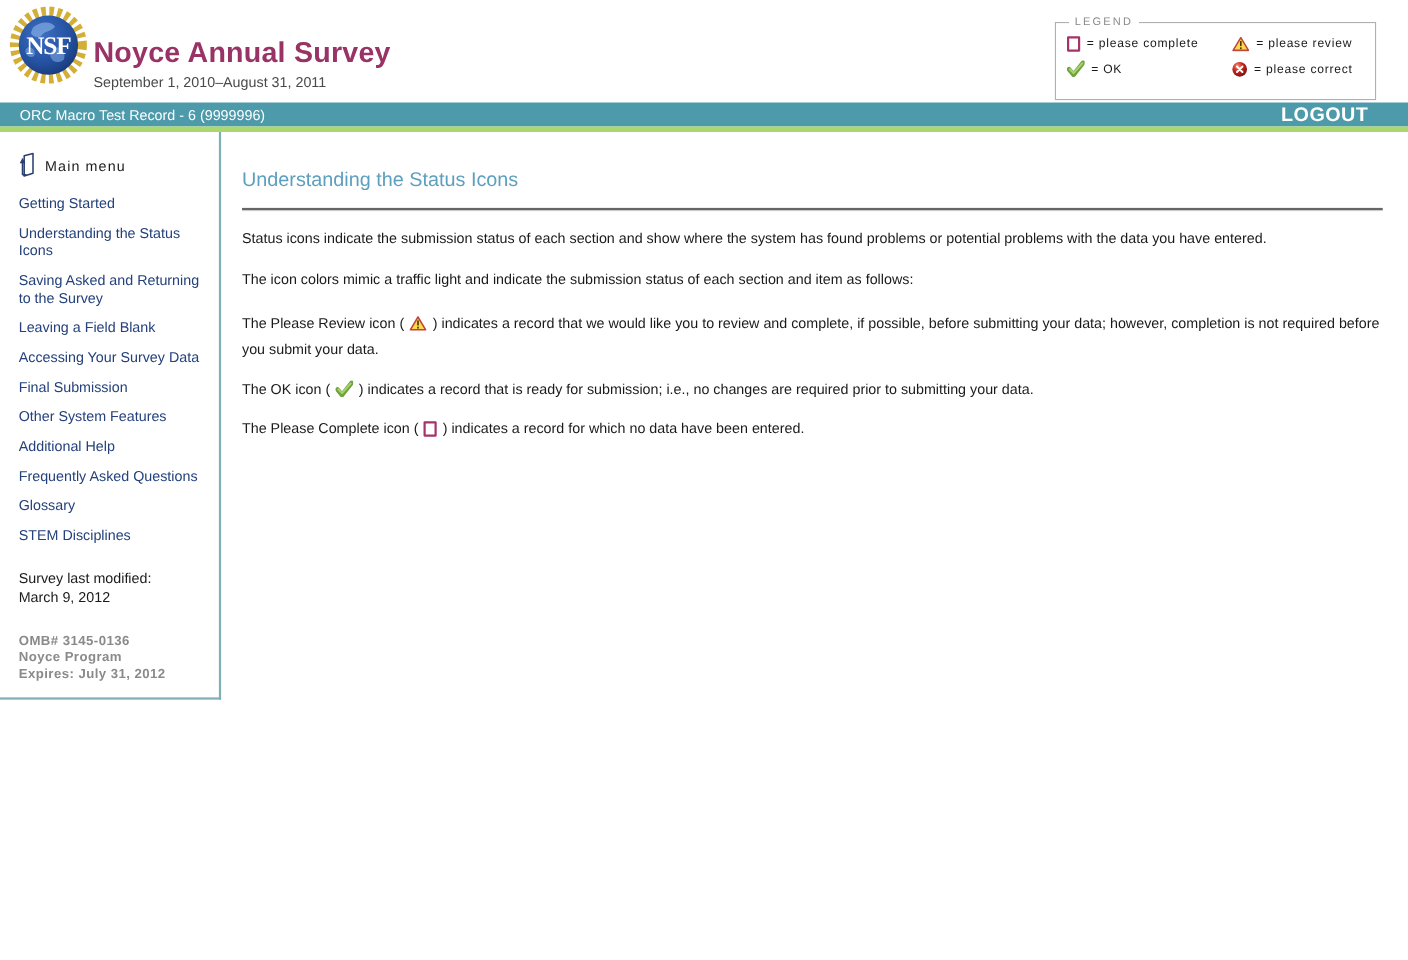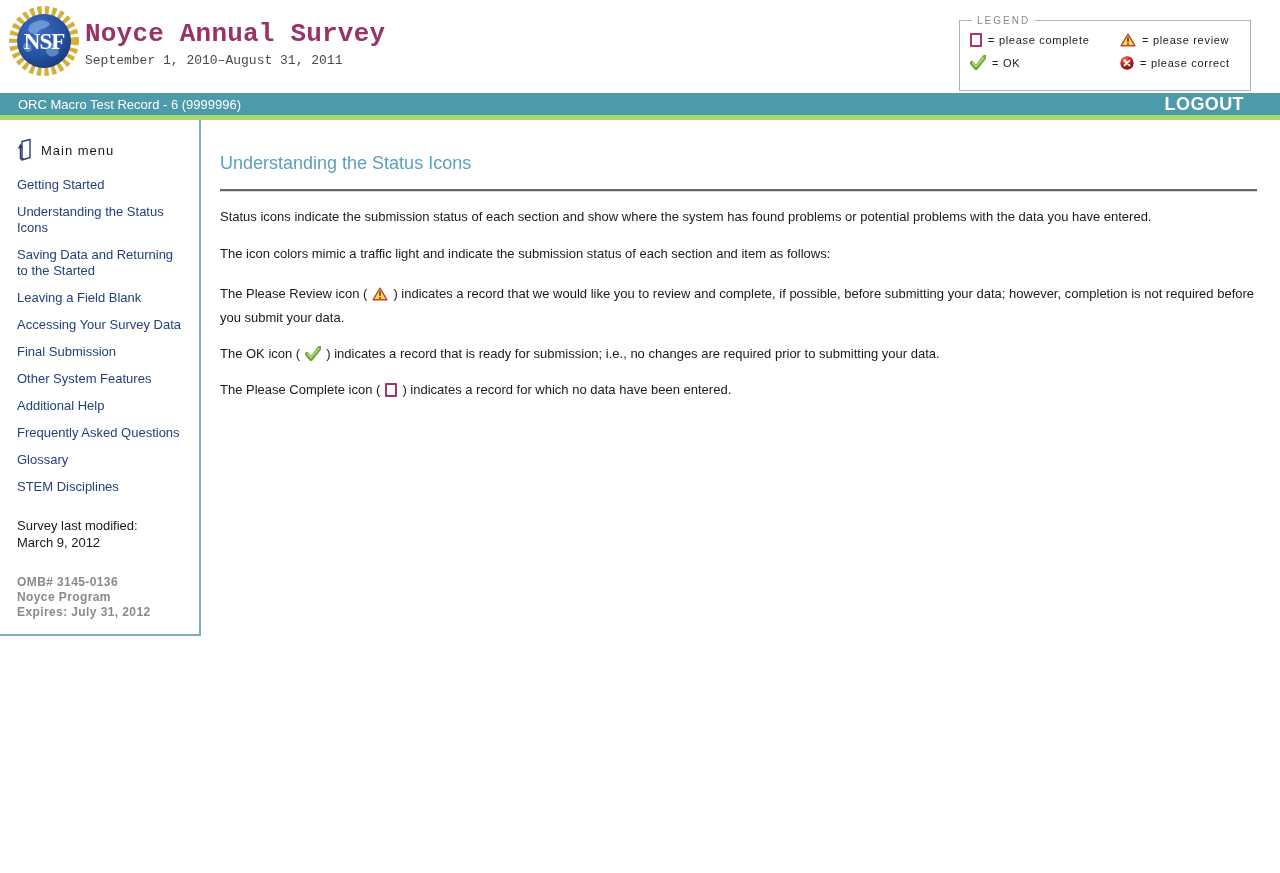--- a/index.html
+++ b/index.html
@@ -9,21 +9,21 @@
     font-size: 13px;
     color: #1a1a1a;
     background: #ffffff;
     overflow: hidden;
   }
   a { text-decoration: none; cursor: pointer; }
 
   
   .header { position: relative; height: 93px; background: #fff; }
   .logo { position: absolute; left: 8px; top: 5px; width: 72px; height: 72px; }
-  .title-block { position: absolute; left: 85px; top: 19px; font-family: Liberation Mono, monospace; }
+  .title-block { position: absolute; left: 85px; top: 32px; }
   .app-title { font-size: 26px; font-weight: bold; color: #993366; letter-spacing: 0.2px; }
   .app-subtitle { font-size: 13px; color: #4a4a4a; margin-top: 4px; }
 
   .legend-box {
     position: absolute; right: 29px; top: 15px;
     width: 292px; min-height: 58px;
     border: 1px solid #b0b0b0; background: #fff;
     padding: 5px 8px 20px 10px;
   }
   .legend-box legend {
@@ -158,21 +158,21 @@
       <svg width="15" height="26" viewBox="0 0 15 26">
         <path d="M5 4.5 L13 2.5 L13 20.5 L5 23 Z" fill="#ffffff" stroke="#2b3f6e" stroke-width="1.4" stroke-linejoin="round"></path>
         <path d="M3.5 22 L3.5 11 M3.5 22 L7 22" fill="none" stroke="#2b3f6e" stroke-width="1.5"></path>
         <path d="M3.5 6.5 L0.9 11.5 L6.1 11.5 Z" fill="#2b3f6e"></path>
       </svg>
       <span class="main-menu-label">Main menu</span>
     </a>
 
     <a class="nav-link">Getting Started</a>
     <a class="nav-link">Understanding the Status Icons</a>
-    <a class="nav-link">Saving Data and Returning to the Started</a>
+    <a class="nav-link">Saving Asked and Returning to the Survey</a>
     <a class="nav-link">Leaving a Field Blank</a>
     <a class="nav-link">Accessing Your Survey Data</a>
     <a class="nav-link">Final Submission</a>
     <a class="nav-link">Other System Features</a>
     <a class="nav-link">Additional Help</a>
     <a class="nav-link">Frequently Asked Questions</a>
     <a class="nav-link">Glossary</a>
     <a class="nav-link">STEM Disciplines</a>
 
     <div class="last-modified">

